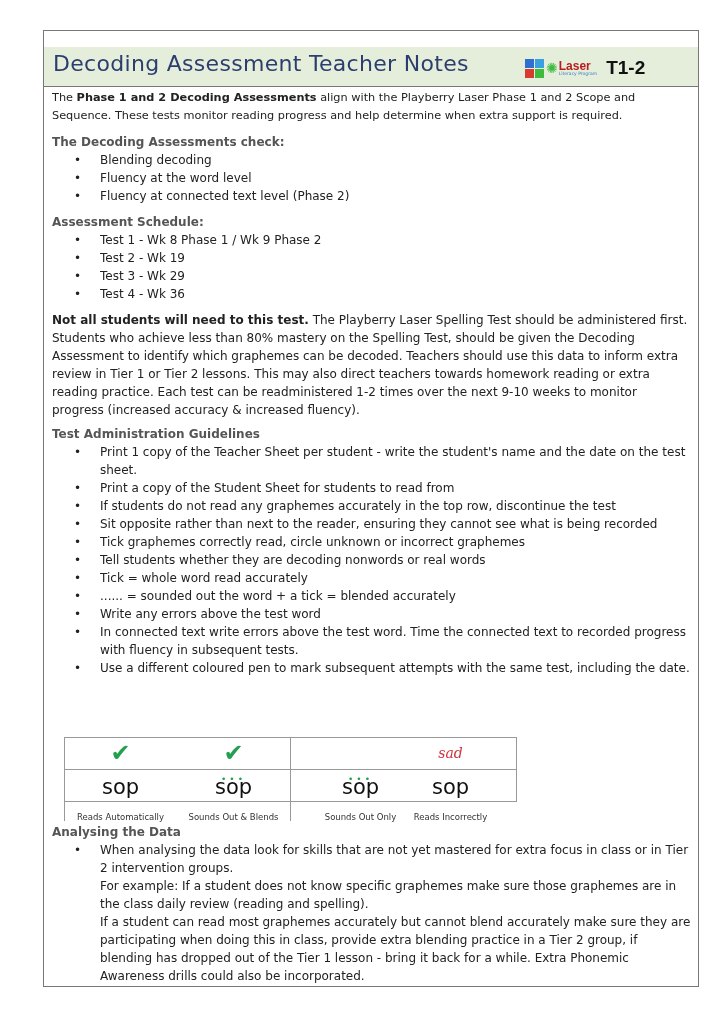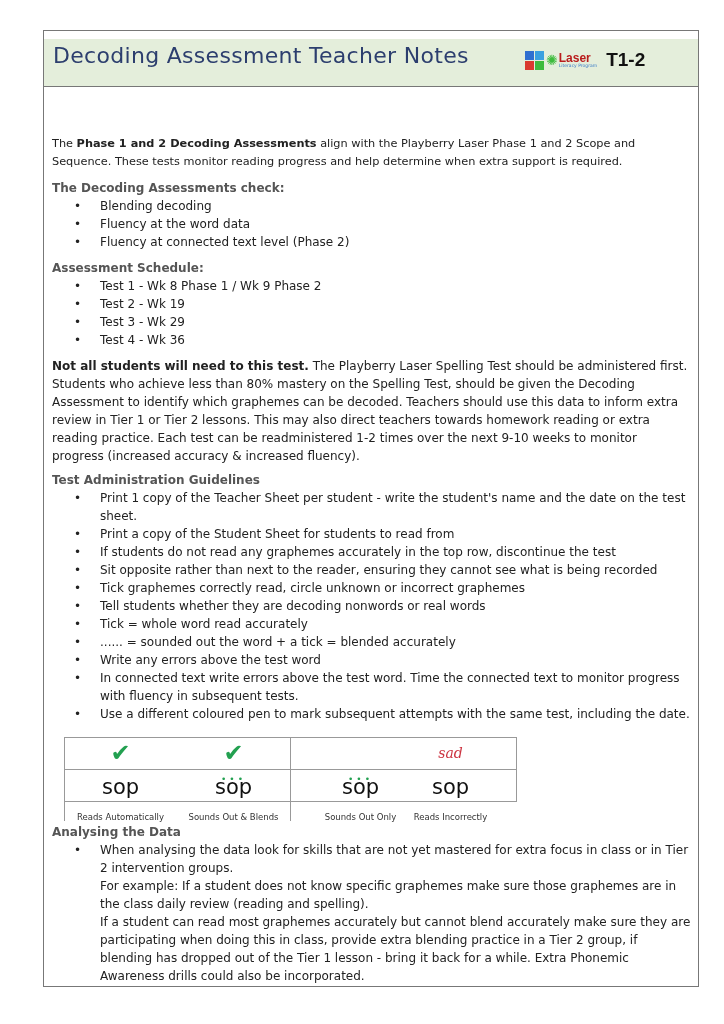--- a/index.html
+++ b/index.html
@@ -1,33 +1,33 @@
 <!DOCTYPE html>
 <html><head>
 <meta charset="utf-8">
 <style>
   html, body { margin: 0; padding: 0; background: #ffffff; }
   body { width: 724px; height: 1024px; position: relative; overflow: hidden;
          font-family: "DejaVu Sans", sans-serif; color: #222; }
   .page { position: absolute; left: 43px; top: 30px; width: 656px; height: 957px;
           border: 1.5px solid #777; box-sizing: border-box; }
-  .header { position: absolute; left: 0; top: 8px; width: 100%; height: 48px;
+  .header { position: absolute; left: 0; top: 16px; width: 100%; height: 40px;
             background: #e4eedb; border-bottom: 1.5px solid #777; box-sizing: border-box; }
   .title { position: absolute; left: 9px; top: 4px; font-size: 22px; color: #2c3e6e;
            letter-spacing: 0.3px; font-family: "DejaVu Sans", sans-serif; font-weight: normal; }
   .logo { position: absolute; left: 481px; top: 9px; height: 24px; display: flex; align-items: center; }
   .logo-squares { display: grid; grid-template-columns: 9px 9px; grid-template-rows: 9px 9px; gap: 1px; margin-right: 2px; }
   .logo-squares span { display: block; }
   .burst { color: #3dbb3d; font-size: 14px; margin-right: 1px; line-height: 1; }
   .logo-text { display: flex; flex-direction: column; line-height: 1; }
   .logo-laser { font-size: 12px; font-weight: bold; color: #b91c1c; font-family: Liberation Sans, sans-serif; }
   .logo-sub { font-size: 4.5px; color: #3a7bc8; }
   .logo-tier { font-size: 19px; font-weight: bold; color: #111; font-family: "Liberation Sans", sans-serif; margin-left: 9px; }
 
-  .content { position: absolute; left: 8px; top: 58px; width: 640px; font-size: 11.3px; line-height: 18px; margin-top: 46px; }
+  .content { position: absolute; left: 8px; top: 58px; width: 640px; font-size: 11.3px; line-height: 18px; }
   .para { margin: 0; }
   .bold { font-weight: bold; }
   .heading { color: #555; font-size: 12px; font-weight: bold; margin: 0; }
   ul { margin: 0; padding-left: 48px; list-style: none; }
   ul li { position: relative; font-size: 12px; }
   ul li::before { content: "•"; position: absolute; left: -26px; top: 0; }
   .gap-s { height: 6px; }
   .gap-m { height: 8px; }
 
   .example { position: absolute; left: 20px; top: 706px; width: 453px; height: 84px; }
@@ -66,21 +66,21 @@
       <span class="logo-tier">T1-2</span>
     </div>
   </div>
 
   <div class="content">
     <p class="para"><span>The </span><span class="bold">Phase 1 and 2 Decoding Assessments</span><span> align with the Playberry Laser Phase 1 and 2 Scope and Sequence.  These tests monitor reading progress and help determine when extra support is required.</span></p>
     <div class="gap-m"></div>
     <p class="heading">The Decoding Assessments check:</p>
     <ul>
       <li>Blending decoding</li>
-      <li>Fluency at the word data</li>
+      <li>Fluency at the word level</li>
       <li>Fluency at connected text level (Phase 2)</li>
     </ul>
     <div class="gap-m"></div>
     <p class="heading">Assessment Schedule:</p>
     <ul>
       <li>Test 1 - Wk 8 Phase 1 / Wk 9 Phase 2</li>
       <li>Test 2 - Wk 19</li>
       <li>Test 3 - Wk 29</li>
       <li>Test 4 - Wk 36</li>
     </ul>
@@ -91,21 +91,21 @@
     <ul>
       <li>Print 1 copy of the Teacher Sheet per student - write the student's name and the date on the test sheet.</li>
       <li>Print a copy of the Student Sheet for students to read from</li>
       <li>If students do not read any graphemes accurately in the top row, discontinue the test</li>
       <li>Sit opposite rather than next to the reader, ensuring they cannot see what is being recorded</li>
       <li>Tick graphemes correctly read, circle unknown or incorrect graphemes</li>
       <li>Tell students whether they are decoding nonwords or real words</li>
       <li>Tick = whole word read accurately</li>
       <li>...... = sounded out the word + a tick = blended accurately</li>
       <li>Write any errors above the test word</li>
-      <li>In connected text write errors above the test word.  Time the connected text to monitor progress with fluency in subsequent tests.</li>
+      <li>In connected text write errors above the test word.  Time the connected text to recorded progress with fluency in subsequent tests.</li>
       <li>Use a different coloured pen to mark subsequent attempts with the same test, including the date.</li>
     </ul>
   </div>
 
   <div class="example">
     <div class="ex-tbl">
       <div class="hline" style="top:0;"></div>
       <div class="hline" style="top:32px;"></div>
       <div class="hline" style="top:64px;"></div>
       <div class="vline" style="left:0;"></div>

